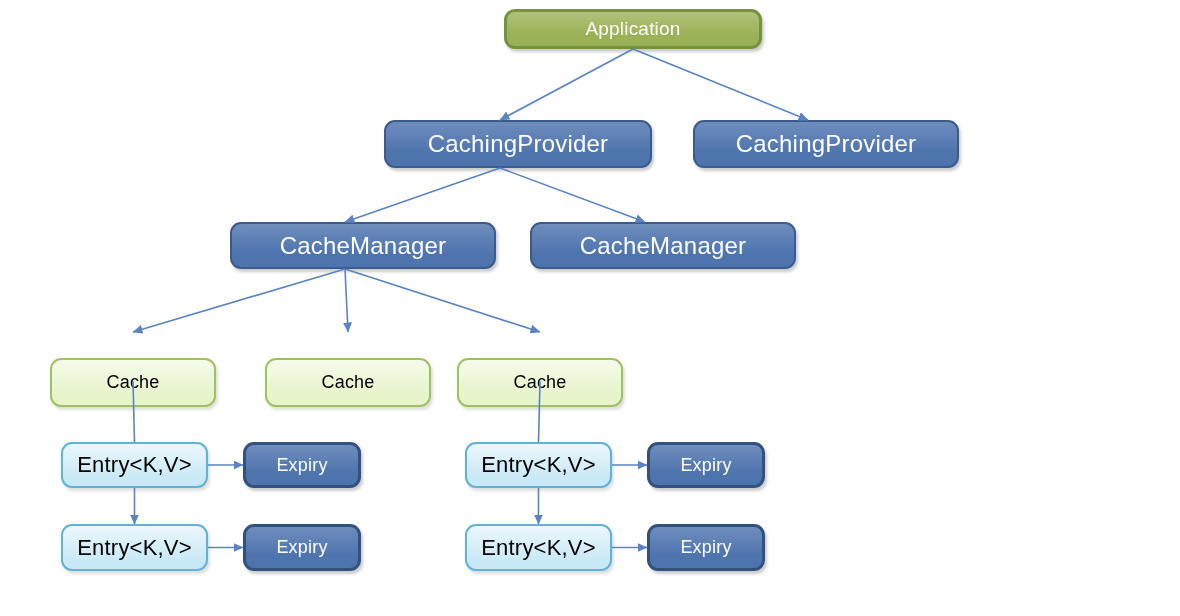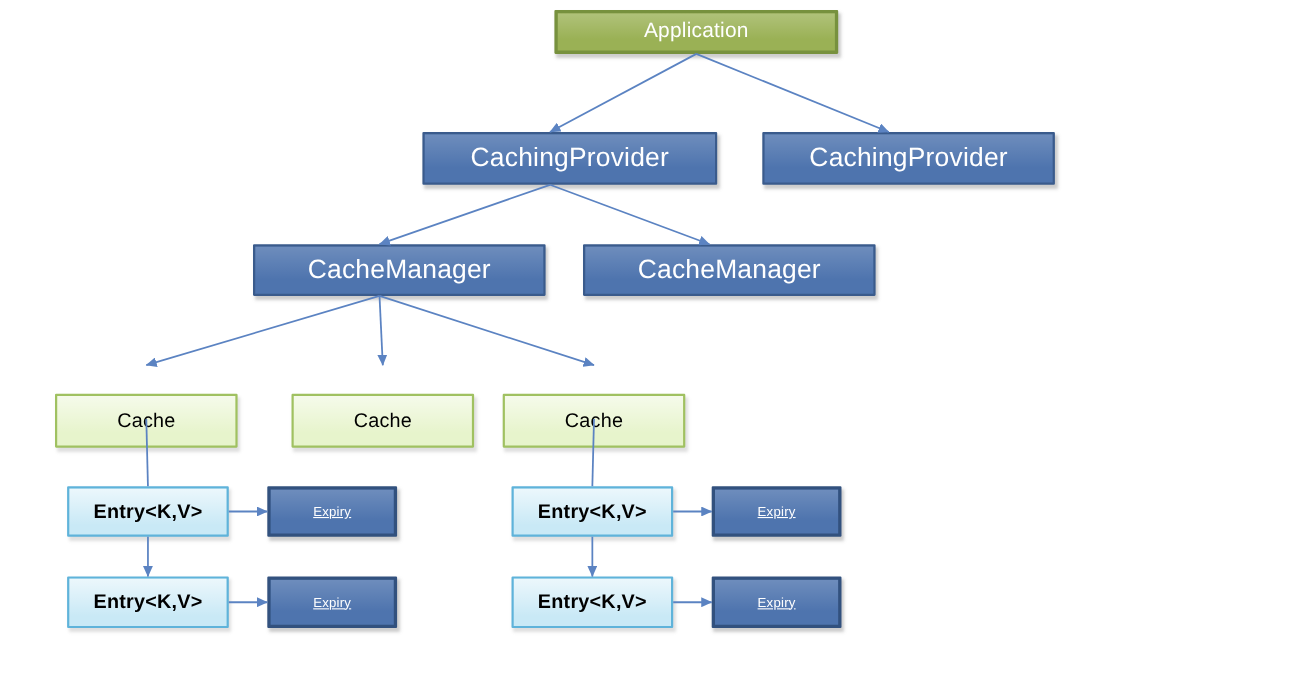--- a/index.html
+++ b/index.html
@@ -14,21 +14,21 @@
     height: 616px;
     background: #ffffff;
     overflow: hidden;
   }
   .node {
     position: absolute;
     display: flex;
     align-items: center;
     justify-content: center;
     box-sizing: border-box;
-    border-radius: 1px;
+    border-radius: 11px;
     z-index: 1;
     white-space: nowrap;
     letter-spacing: 0.2px;
   }
   .node-green {
     background-color: var(--green-fill, #9ab155);
     background-image: linear-gradient(rgba(255,255,255,0.22), rgba(255,255,255,0) 70%);
     border: 3px solid var(--green-border, #77913e);
     color: var(--text-on-dark, #ffffff);
     font-size: 19px;
@@ -41,41 +41,39 @@
     color: var(--text-on-dark, #ffffff);
     font-size: 24px;
     box-shadow: 2px 3px 3px rgba(110,110,110,0.35);
     margin-left: 18px;
   }
   .node-dark-blue {
     background-color: var(--blue-fill, #4e74ae);
     background-image: linear-gradient(rgba(255,255,255,0.18), rgba(255,255,255,0) 70%);
     border: 3px solid var(--dark-blue-border, #32517e);
     color: var(--text-on-dark, #ffffff);
-    font-size: 12px;
+    font-size: 18px;
     box-shadow: 2px 3px 3px rgba(110,110,110,0.35);
-    text-decoration: underline;
   }
   .node-light-green {
     background-color: var(--light-green-fill, #e7f4cc);
     background-image: linear-gradient(rgba(255,255,255,0.6), rgba(255,255,255,0) 75%);
     border: 2px solid var(--light-green-border, #a0c161);
     color: var(--text-on-light, #000000);
     font-size: 18px;
     box-shadow: 2px 3px 3px rgba(150,150,150,0.3);
     margin-top: 26px;
   }
   .node-light-blue {
     background-color: var(--light-blue-fill, #c9e9f6);
     background-image: linear-gradient(rgba(255,255,255,0.65), rgba(255,255,255,0) 80%);
     border: 2px solid var(--light-blue-border, #5fb3da);
     color: var(--text-on-light, #000000);
-    font-size: 18px;
+    font-size: 22px;
     box-shadow: 2px 3px 3px rgba(150,150,150,0.3);
-    font-weight: bold;
   }
   #edges {
     position: absolute;
     left: 0; top: 0;
     width: 1180px;
     height: 616px;
     z-index: 5;
     pointer-events: none;
   }
 </style>

